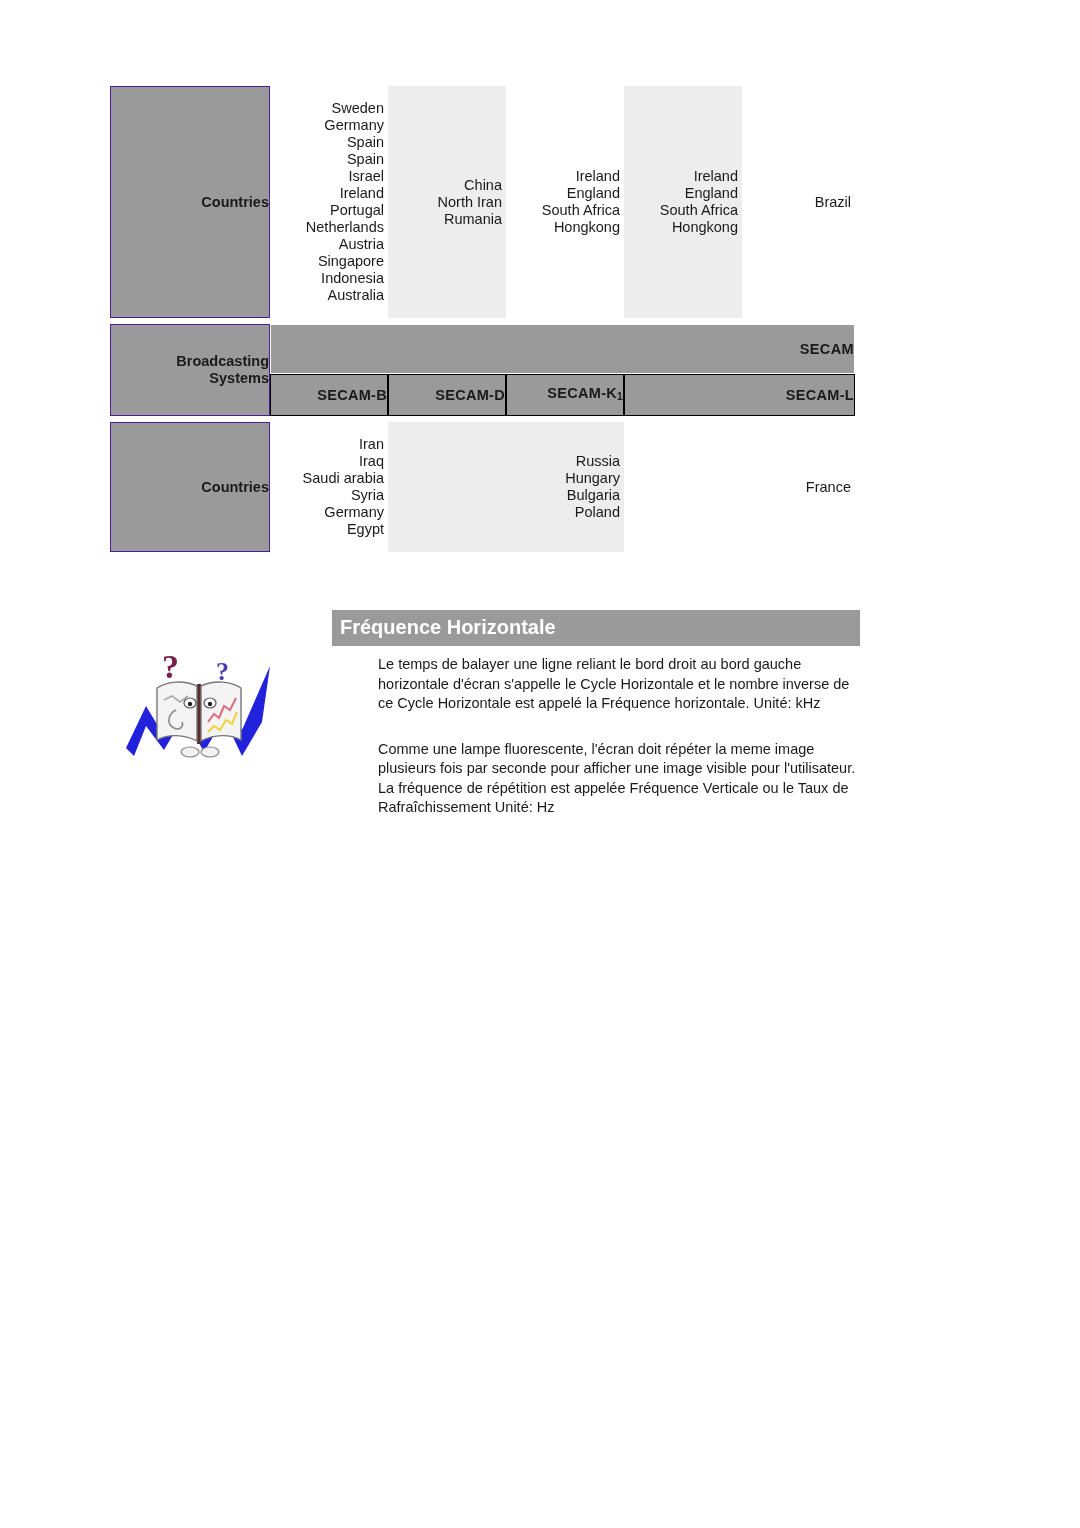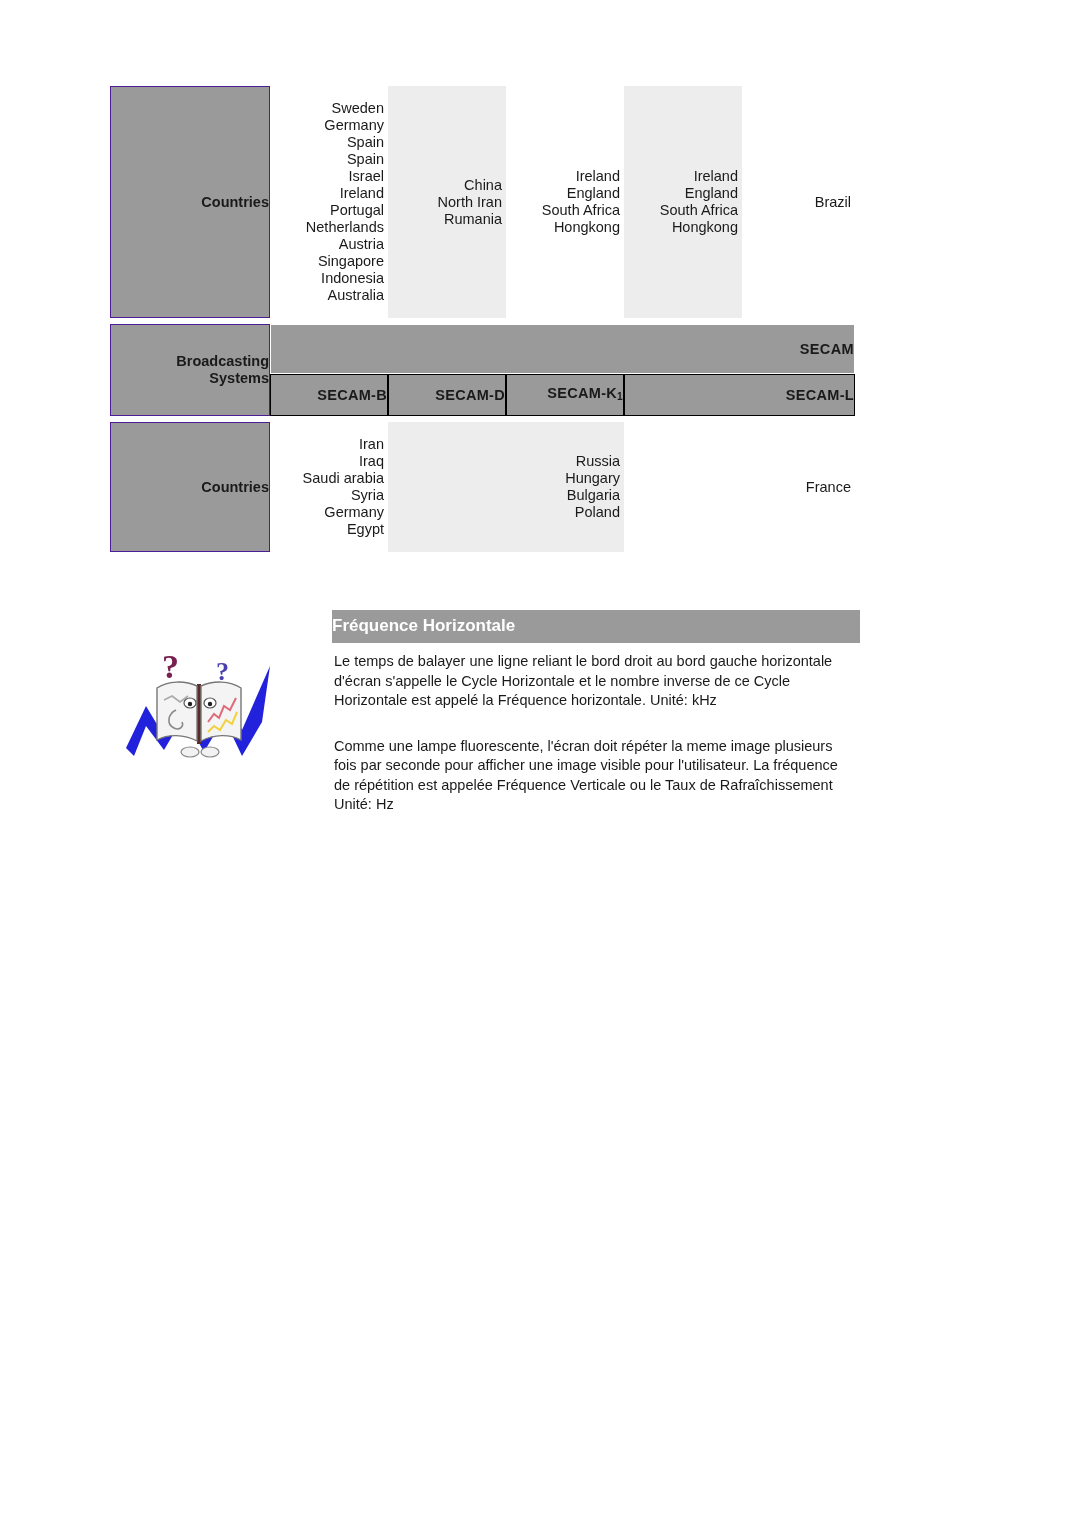--- a/index.html
+++ b/index.html
@@ -70,30 +70,31 @@
   #info-block {
     position: absolute;
     left: 332px;
     top: 610px;
     width: 528px;
   }
   .info-bar {
     background: #9a9a9a;
     color: #ffffff;
     font-weight: bold;
-    font-size: 17px;
-    padding: 6px 10px 7px 0;
+    font-size: 20px;
+    padding: 6px 10px 7px 8px;
     box-sizing: border-box;
   }
   .info-body {
     font-size: 14.5px;
     line-height: 19.5px;
     color: #1a1a1a;
     padding: 9px 2px 10px 2px;
     box-sizing: border-box;
+    margin-left: 44px;
   }
   .gap-between { height: 7px; }
 
   
   #illustration {
     position: absolute;
     left: 124px;
     top: 648px;
     width: 150px;
     height: 125px;

